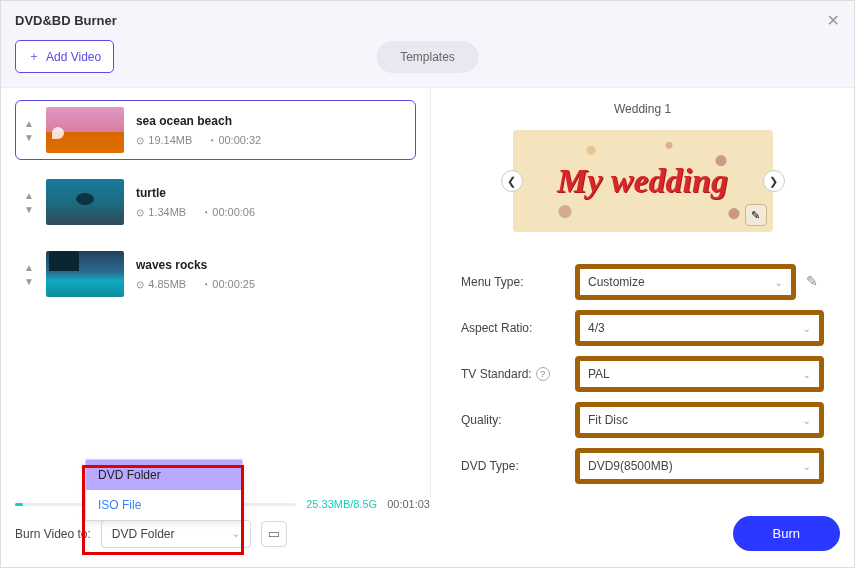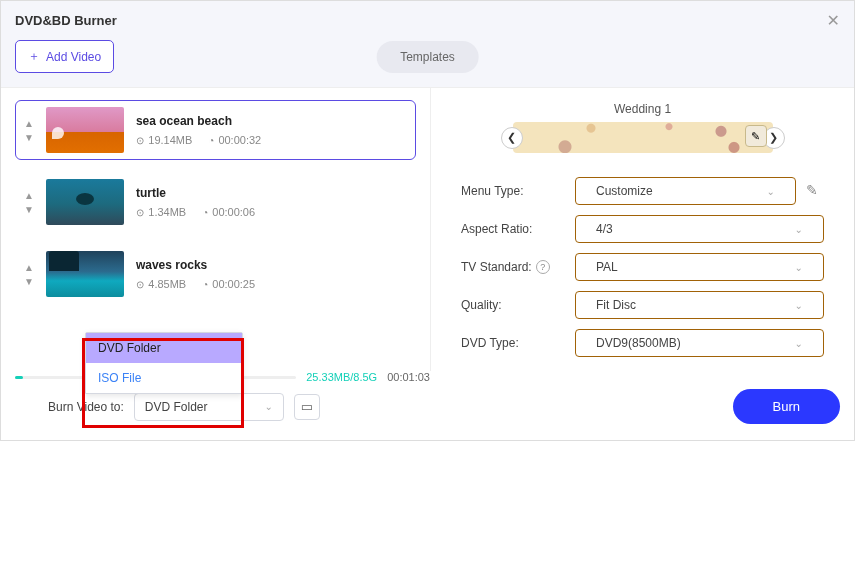--- a/index.html
+++ b/index.html
@@ -1,17 +1,17 @@
 <!DOCTYPE html>
 <html><head>
 <meta charset="utf-8">
 <style>
 * { margin: 0; padding: 0; box-sizing: border-box; font-family: -apple-system, BlinkMacSystemFont, "Segoe UI", sans-serif; }
 body { width: 855px; height: 568px; background: #fff; position: relative; }
-.window { border: 1px solid #ddd; width: 855px; height: 441px; background: #fff; display: flex; flex-direction: column; }
+.window { border: 1px solid #ddd; width: 855px; height: 568px; background: #fff; display: flex; flex-direction: column; }
 .header { background: #f5f6fb; padding: 10px 14px 14px; display: flex; flex-direction: column; gap: 10px; position: relative; border-bottom: 1px solid #eee;}
 .header-top { display: flex; align-items: center; justify-content: space-between; }
 .title { font-size: 13px; font-weight: 600; color: #333; }
 .close-btn { font-size: 16px; color: #999; cursor: pointer; }
 .header-row2 { display: flex; align-items: center; }
 .add-video { border: 1px solid #5b4be3; color: #5b4be3; background: #fff; padding: 7px 12px; border-radius: 5px; font-size: 12px; cursor: pointer; display: flex; align-items: center; gap: 6px; }
 .tabs { position: absolute; left: 50%; transform: translateX(-50%); display: flex; background: #e8e9f0; border-radius: 20px; padding: 2px; }
 .tab { padding: 7px 22px; border-radius: 18px; font-size: 12px; cursor: pointer; color: #666; }
 .tab.active { background: #fff; color: #333; font-weight: 500; }
 .body { flex: 1; display: flex; overflow: hidden; }
@@ -26,50 +26,50 @@
 .thumb.beach::before { content:''; position:absolute; top:20px; left:6px; width:12px; height:12px; background:#fff; border-radius:50% 50% 50% 0; opacity:.8; }
 .thumb.turtle { background: linear-gradient(180deg, #1a7a9c 0%, #1d6a7e 55%, #2f4a5a 100%); position: relative; }
 .thumb.turtle::before { content:''; position:absolute; top:14px; left:50%; transform:translateX(-50%); width:18px; height:12px; background:#0a3540; border-radius:50%; }
 .thumb.waves { background: linear-gradient(180deg, #20425b 0%, #2b6b8e 45%, #0fa9bf 65%, #0c8d9e 100%); position: relative; }
 .thumb.waves::before { content:''; position:absolute; top:0; left:3px; width:30px; height:20px; background:#0a2633; border-radius:3px 3px 0 0; }
 .vid-meta { flex: 1; display: flex; flex-direction: column; gap: 6px; }
 .vid-title { font-size: 12px; font-weight: 600; color: #222; }
 .vid-stats { display: flex; gap: 16px; font-size: 11px; color: #888; align-items: center; }
 .stat { display: flex; align-items: center; gap: 4px; }
 .icon-sm { font-size: 10px; }
-.right { flex: 1; padding: 14px 30px; display: flex; flex-direction: column; align-items: center; overflow: hidden; }
+.right { flex: 1; padding: 14px 30px; display: flex; flex-direction: column; align-items: center; overflow: hidden; gap: 8px; }
 .preview-title { font-size: 12px; color: #555; margin-bottom: 6px; }
 .preview-box { position: relative; width: 260px; height: 136px; background: #f4e4bd; border-radius: 4px; display: flex; align-items: center; justify-content: center; }
 .preview-decor { position:absolute; inset:0; background:
  radial-gradient(circle at 30% 20%, #d9a76b 0 4px, transparent 5px),
  radial-gradient(circle at 60% 15%, #c77 0 3px, transparent 4px),
  radial-gradient(circle at 80% 30%, #a4525e 0 5px, transparent 6px),
  radial-gradient(circle at 20% 80%, #b3746b 0 6px, transparent 7px),
  radial-gradient(circle at 85% 82%, #a84c4c 0 5px, transparent 6px);
  opacity:.5;}
 .wedding-text { font-family: "Brush Script MT", cursive; font-size: 34px; color: #d62828; font-weight: 700; font-style: italic; z-index: 2; text-shadow: 1px 1px 0 #b01818; }
 .nav-arrow { position: absolute; top: 50%; transform: translateY(-50%); width: 22px; height: 22px; background: #fff; border-radius: 50%; display: flex; align-items: center; justify-content: center; font-size: 11px; color: #333; cursor: pointer; border: 1px solid #ccc; }
 .nav-arrow.left-a { left: -12px; }
 .nav-arrow.right-a { right: -12px; }
 .edit-pencil { position: absolute; bottom: 6px; right: 6px; width: 22px; height: 22px; background: #f1eadb; border: 1px solid #c8b98b; border-radius: 4px; display: flex; align-items: center; justify-content: center; font-size: 11px; cursor: pointer; }
 .settings-grid { width: 100%; margin-top: 24px; display: flex; flex-direction: column; gap: 10px; }
 .srow { display: flex; align-items: center; gap: 10px; }
 .slabel { width: 104px; font-size: 12px; color: #444; display: flex; align-items: center; gap: 4px; text-align: right; }
-.sselect { flex: 1; border: 1px solid #a16207; border-radius: 4px; padding: 6px 20px; font-size: 12px; color: #444; display: flex; justify-content: space-between; align-items: center; cursor: pointer; background: #fff; }
+.sselect { flex: 1; border: 5px solid #a16207; border-radius: 4px; padding: 6px 8px; font-size: 12px; color: #444; display: flex; justify-content: space-between; align-items: center; cursor: pointer; background: #fff; }
 .chev { color: #aaa; font-size: 10px; }
 .pencil2 { width: 18px; height: 18px; color: #888; cursor: pointer; font-size: 14px; }
 .help { width: 14px; height: 14px; border: 1px solid #aaa; border-radius: 50%; display: inline-flex; align-items: center; justify-content: center; font-size: 9px; color: #888; }
 .footer { padding: 0 14px 16px; display: flex; flex-direction: column; gap: 6px; position: relative; }
 .progress-row { display: flex; align-items: center; gap: 10px; }
 .progress-bar { position: relative; height: 3px; background: #eee; border-radius: 2px; flex: 1; }
 .progress-fill { position: absolute; left: 0; top: 0; bottom: 0; width: 3%; background: #14d0b8; border-radius: 2px; }
 .progress-text { font-size: 11px; color: #14d0b8; white-space: nowrap; }
 .progress-time { font-size: 11px; color: #666; }
 .bottom-row { display: flex; align-items: center; gap: 10px; }
-.burn-label { font-size: 12px; color: #444; margin-left: 33px; }
+.burn-label { font-size: 12px; color: #444; }
 .burn-select { width: 150px; border: 1px solid #d5d8e0; border-radius: 4px; padding: 6px 10px; font-size: 12px; color: #444; display: flex; justify-content: space-between; align-items: center; cursor: pointer; background: #fff; }
 .folder-btn { width: 26px; height: 26px; border: 1px solid #d5d8e0; border-radius: 4px; display: flex; align-items: center; justify-content: center; font-size: 13px; cursor: pointer; color: #666; }
 .burn-btn { margin-left: auto; background: #2b38ff; color: #fff; padding: 10px 40px; border-radius: 20px; font-size: 13px; font-weight: 500; cursor: pointer; }
 .dropdown-pop { position: absolute; left: 84px; bottom: 46px; width: 158px; background: #fff; border: 1px solid #d5d8e0; border-radius: 2px 2px 0 0; box-shadow: 0 2px 6px rgba(0,0,0,.1); z-index: 5; }
 .dropdown-pop .opt { padding: 8px 12px; font-size: 12px; color: #3b82f6; cursor: pointer; }
 .dropdown-pop .opt.sel { background: #b8a9ff; color: #222; }
 .red-box { position: absolute; border: 3px solid #e00000; pointer-events: none; z-index: 10; }
 </style>
 </head>
 <body>
@@ -159,20 +159,21 @@
         </div>
 
       </div>
     </div>
 
     <div class="right">
       <div class="preview-title">Wedding 1</div>
       <div class="preview-box">
         <div class="preview-decor"></div>
         <div class="nav-arrow left-a">❮</div>
+        <div class="wedding-text">My wedding</div>
         <div class="nav-arrow right-a">❯</div>
         <div class="edit-pencil">✎</div>
       </div>
 
       <div class="settings-grid">
         <div class="srow">
           <div class="slabel">Menu Type:</div>
           <div class="sselect">
             <span>Customize</span>
             <span class="chev">⌄</span>

